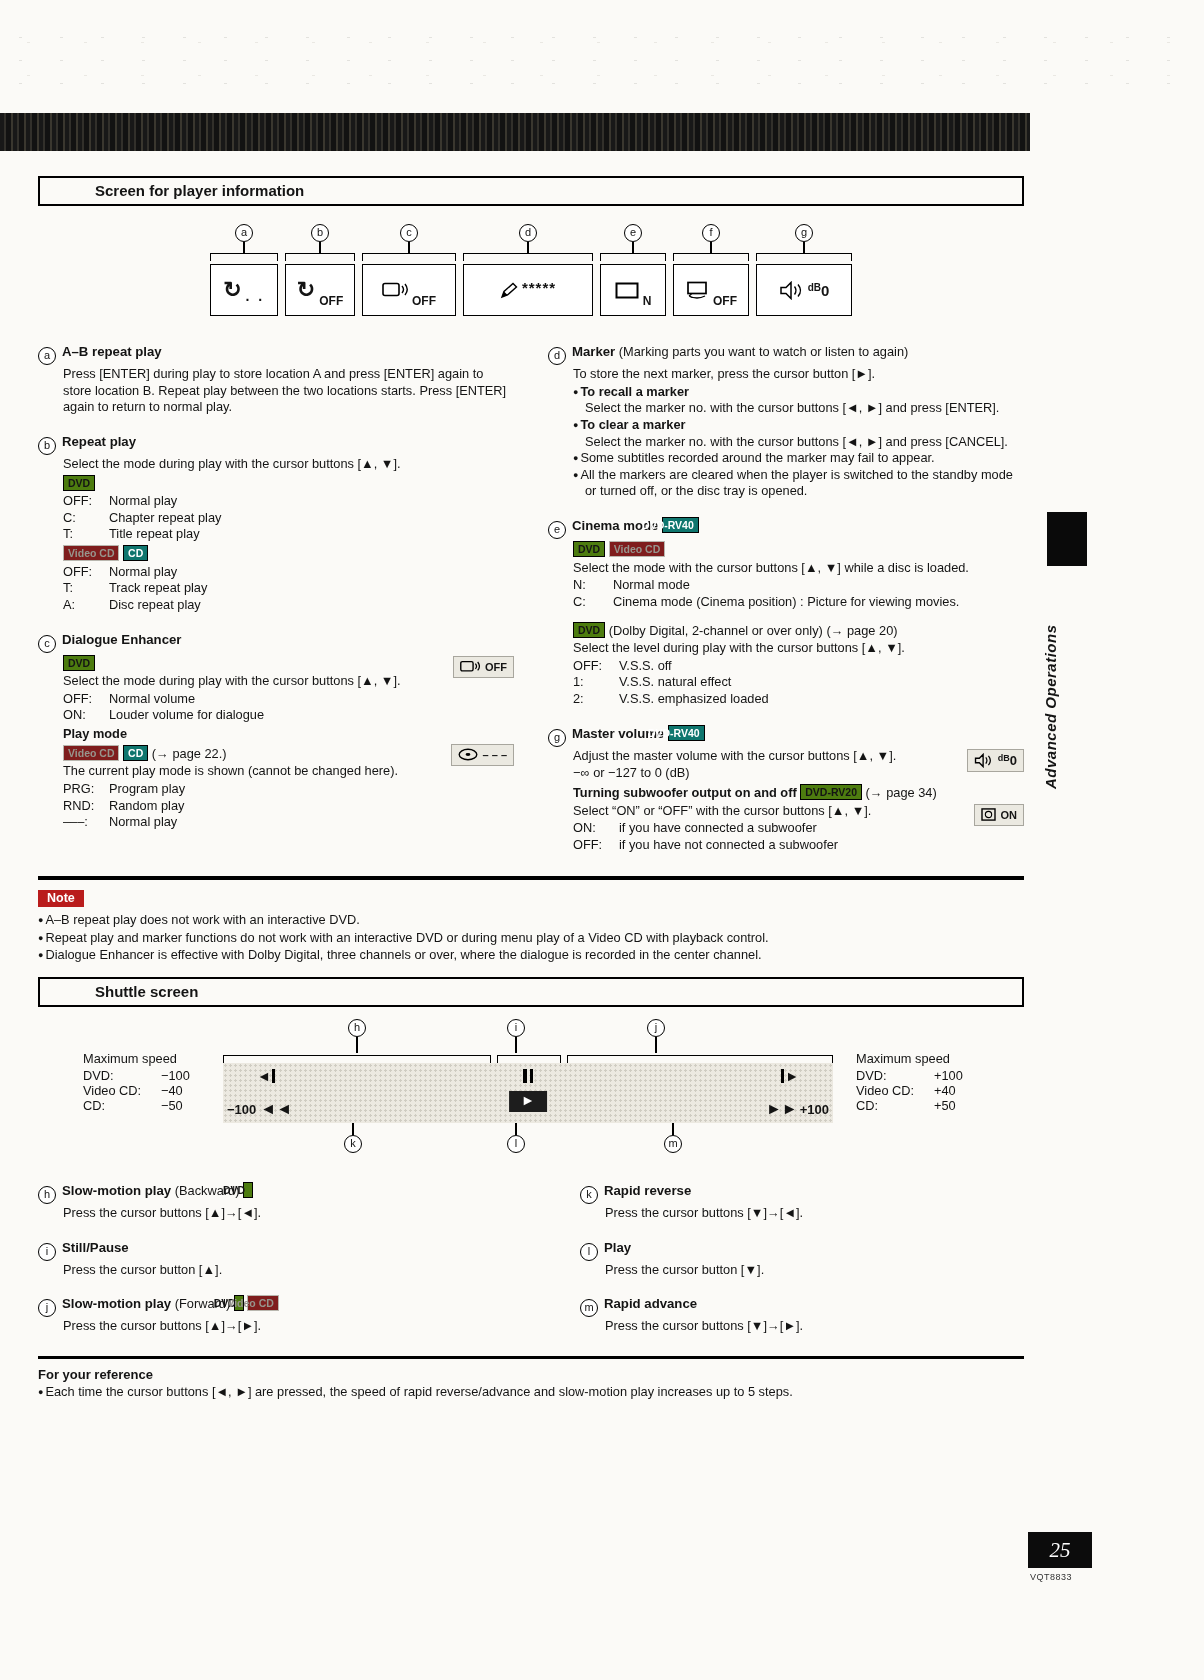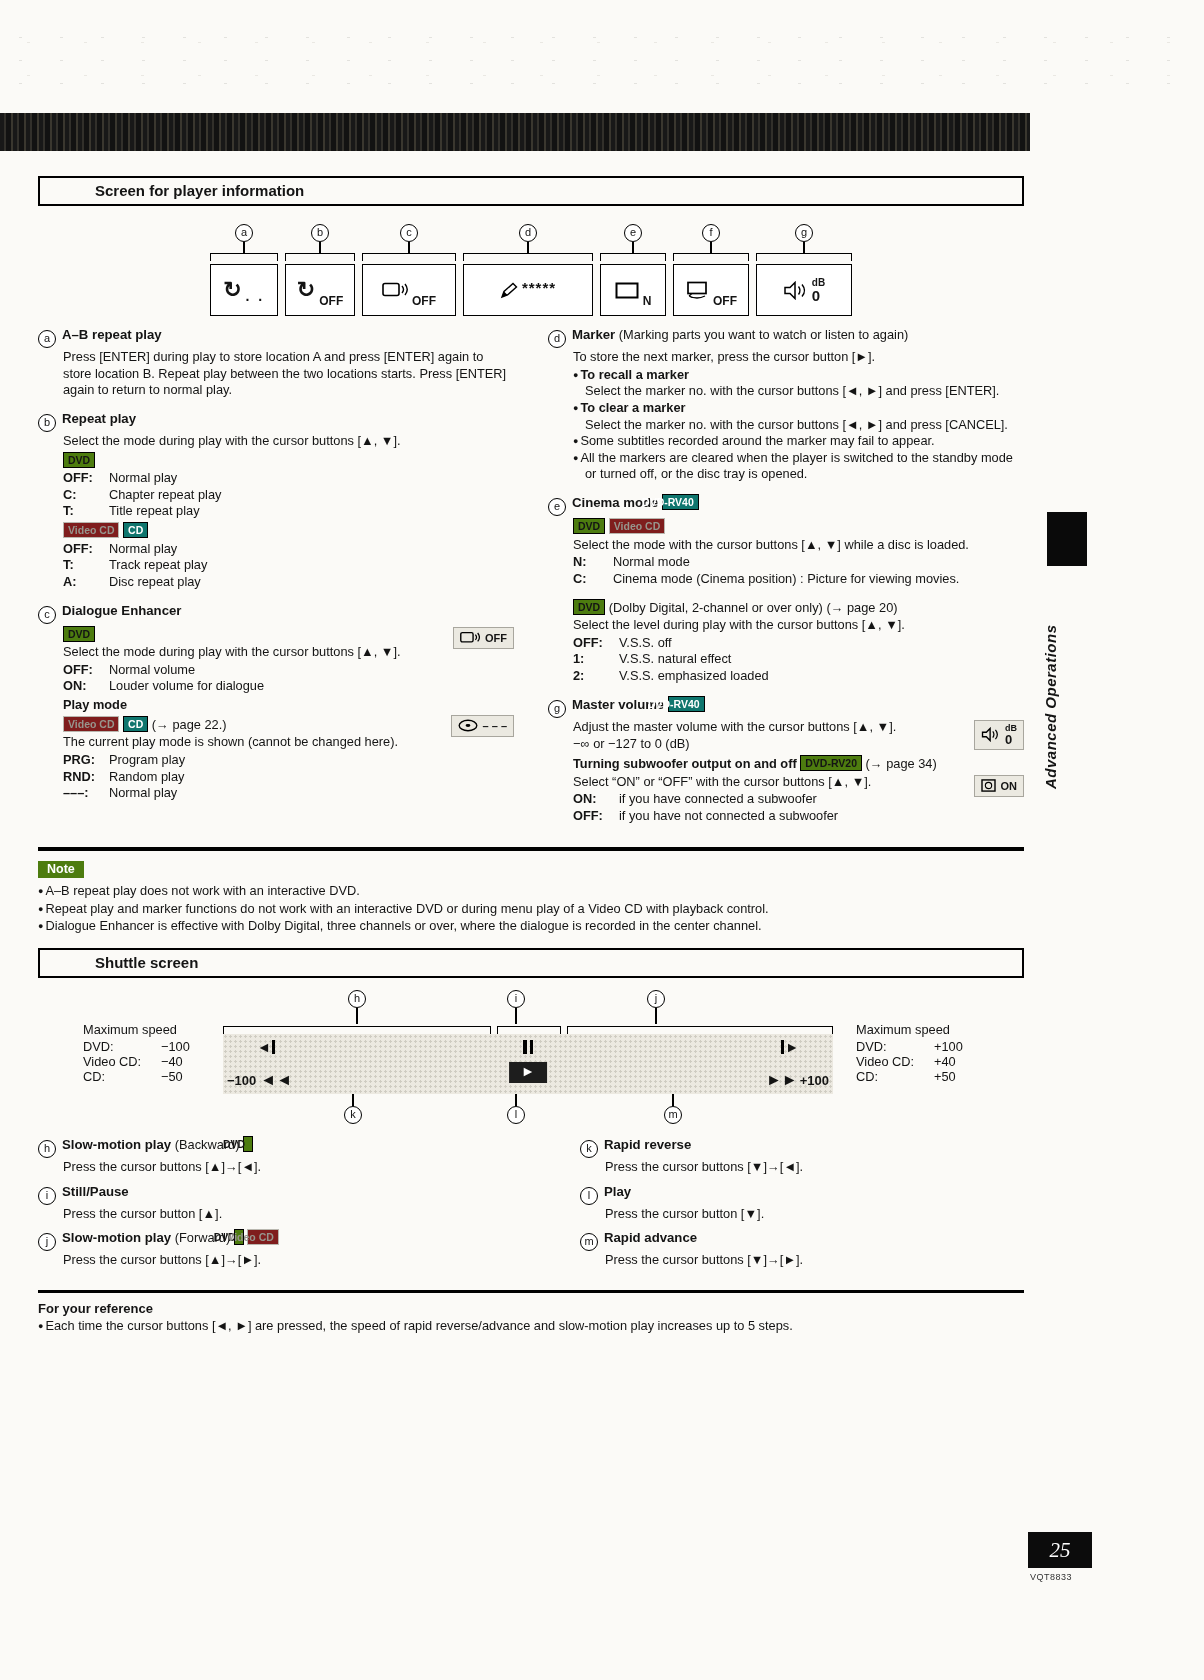--- a/index.html
+++ b/index.html
@@ -40,37 +40,37 @@
   .vline { width:1.5px; height:11px; background:#000; }
   .bracket { width:100%; height:8px; border:1.5px solid #000; border-bottom:none; }
   .segbox {
     width:100%; height:52px; border:1.5px solid #000; margin-top:3px; background:#fff;
     display:flex; align-items:center; justify-content:center; gap:4px; padding:2px;
   }
   .segtxt { font-weight:bold; font-size:12px; align-self:flex-end; margin-bottom:5px; }
   .segtxt.dots { font-size:14px; letter-spacing:2px; }
   .segtxt.stars { font-size:15px; letter-spacing:1px; align-self:center; }
   .glyph-repeat { font-size:22px; line-height:20px; font-weight:bold; }
-  .dbcol { display:flex; flex-direction:column; align-items:flex-start; line-height:1; }
+  .dbcol { display:flex; flex-direction:row; align-items:flex-start; line-height:1; }
   .dbcol .u { font-size:10px; font-weight:bold; }
   .dbcol .v { font-size:15px; font-weight:bold; }
 
   
   .cols { display:flex; gap:34px; margin-top:6px; font-size:12.8px; line-height:1.3; }
   .col { width:476px; }
   .item { margin-bottom:11px; }
-  .ihead { padding-left:25px; text-indent:-25px; margin-bottom:1px; }
+  .ihead { padding-left:25px; text-indent:-25px; margin-bottom:1px;margin-top:17px; }
   .ihead .circ { margin-right:6px; vertical-align:-3px; text-indent:0; }
   .ititle { font-weight:bold; font-size:13.2px; }
   .inote { font-size:12.8px; }
   .isuffix { font-size:12.8px; }
   .ibody { padding-left:25px; }
   .ibody p { margin-bottom:1px; }
   .kv { display:flex; }
-  .kv .k { font-weight:bold; min-width:46px; flex:none; }
+  .kv .k { font-weight:normal; min-width:46px; flex:none; }
   .kv.narrow .k { min-width:40px; }
   .bline { margin:2px 0 1px; }
   .badge { display:inline-block; font-size:10.5px; font-weight:bold; padding:0 4px; line-height:14px; vertical-align:1px; }
   .badge.outline { border:1.3px solid #000; background:#4d7c0f; }
   .badge.black { background:#0f766e; color:#fff; border:1.3px solid #000; }
   .badge.gray { background:#7f1d1d; color:#97958d; border:1.3px solid #b9b7af; }
   .subhead { font-weight:bold; margin-top:2px; }
   .bullet { padding-left:12px; text-indent:-12px; }
   .bullet::before { content:"●"; font-size:9px; vertical-align:1px; margin-right:2px; }
   .bsub-title { font-weight:bold; padding-left:12px; text-indent:-12px; }
@@ -79,21 +79,21 @@
   .figbox {
     float:right; border:1px solid #a8a69e; background:#ebe9e1;
     padding:3px 6px; margin:1px 0 3px 8px;
     display:flex; align-items:center; gap:5px;
     font-size:11px; font-weight:bold;
   }
   .figbox .dbcol .u { font-size:9px; } .figbox .dbcol .v { font-size:13px; }
 
   
   .rule-thick { border-top:4px solid #000; margin:12px 0 8px; }
-  .note-badge { display:inline-block; background:#4d7c0f; color:#fff; font-weight:bold; font-size:12.5px; padding:1px 9px 2px; margin-bottom:4px; }
+  .note-badge { display:inline-block; background:#b91c1c; color:#fff; font-weight:bold; font-size:12.5px; padding:1px 9px 2px; margin-bottom:4px; }
   .note-list { font-size:12.8px; line-height:1.35; }
 
   
   .shuttle-box { margin-top:14px; }
   .shuttle-wrap { position:relative; height:142px; margin-top:12px; font-size:12.8px; }
   .speeds { position:absolute; width:130px; top:32px; }
   .speeds.left { left:45px; } .speeds.right { left:818px; }
   .speeds .st { margin-bottom:2px; }
   .speeds .kv .k { font-weight:normal; min-width:78px; }
   .bar {

